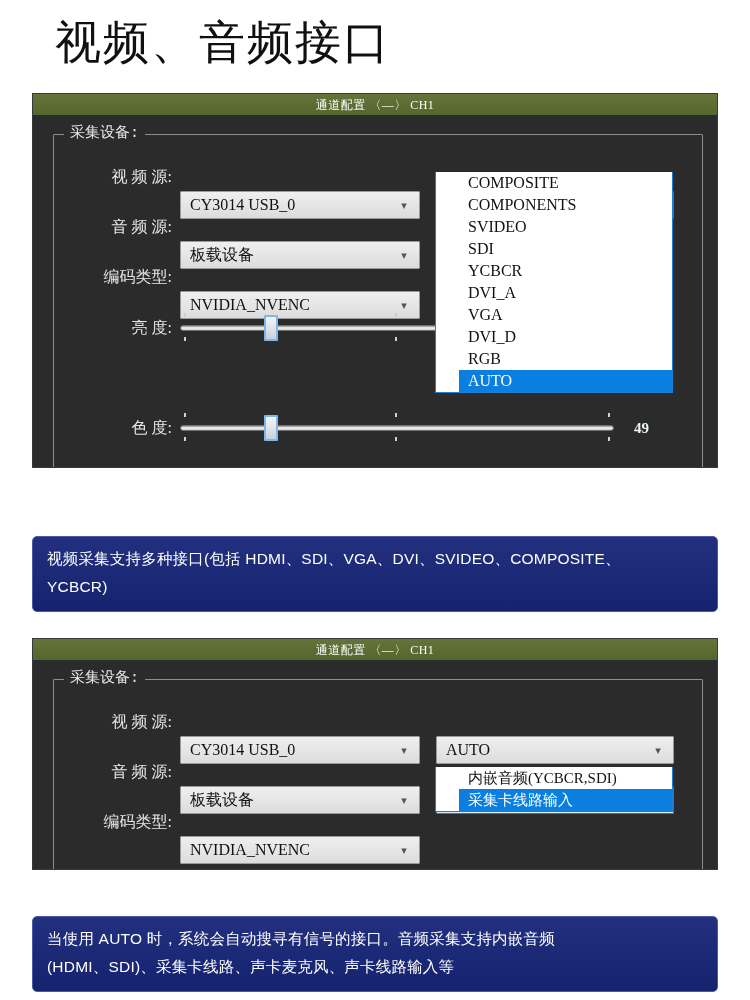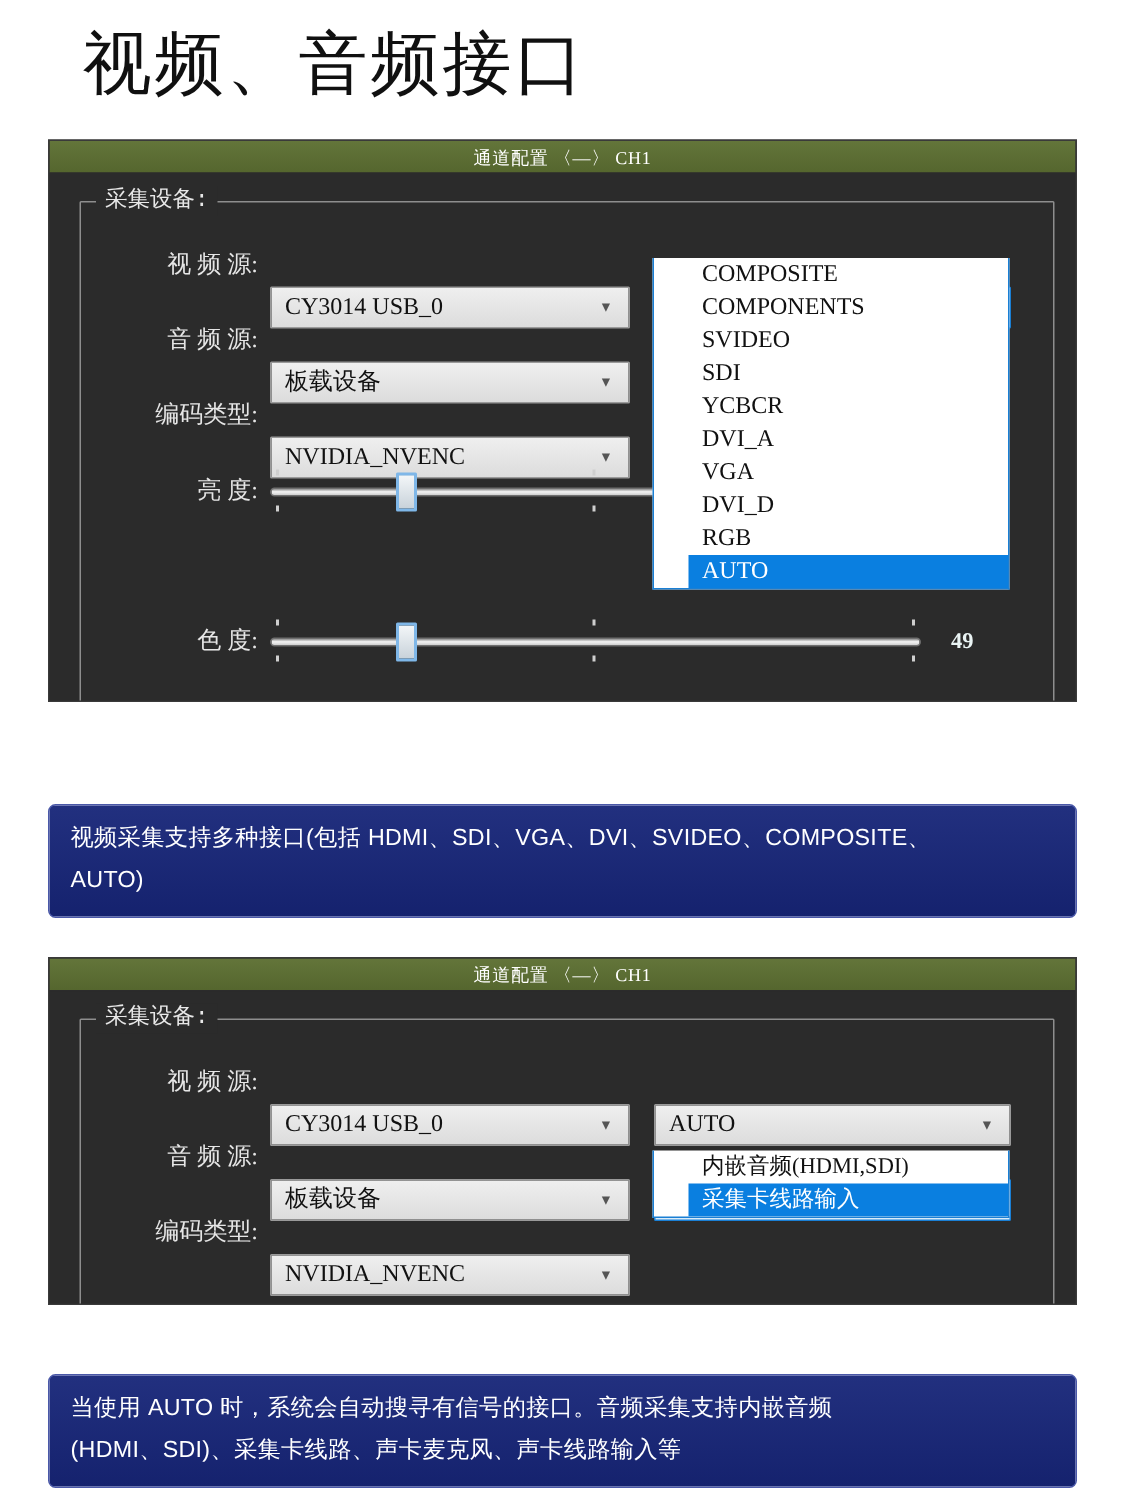--- a/index.html
+++ b/index.html
@@ -334,21 +334,21 @@
         <div class="dd-item">DVI_D</div>
         <div class="dd-item">RGB</div>
         <div class="dd-item selected">AUTO</div>
       </div>
 
     </div>
   </div>
 
   <div class="caption" style="top:500px;margin-top:36px;">
     <p>视频采集支持多种接口(包括 HDMI、SDI、VGA、DVI、SVIDEO、COMPOSITE、</p>
-    <p>AUTO)</p>
+    <p>YCBCR)</p>
   </div>
 
   <div class="dialog" style="top:638px; height:232px;">
     <div class="dialog-titlebar">通道配置 〈—〉 CH1</div>
     <div class="dialog-body" style="height:209px;">
 
       <div class="groupbox">
         <div class="groupbox-legend">采集设备:</div>
 
         <div class="row" style="top:28px;">
@@ -379,21 +379,21 @@
           <div class="row-label">编码类型:</div>
           <div class="combo combo-left">
             <span>NVIDIA_NVENC</span>
             <span class="chev">▾</span>
           </div>
         </div>
 
       </div>
 
       <div class="dropdown" style="left:402px; top:106px; width:238px;">
-        <div class="dd-item cn">内嵌音频(HDMI,SDI)</div>
+        <div class="dd-item cn">内嵌音频(YCBCR,SDI)</div>
         <div class="dd-item cn selected">采集卡线路输入</div>
       </div>
 
     </div>
   </div>
 
   <div class="caption" style="top:895px;margin-top:21px;">
     <p>当使用 AUTO 时，系统会自动搜寻有信号的接口。音频采集支持内嵌音频</p>
     <p>(HDMI、SDI)、采集卡线路、声卡麦克风、声卡线路输入等</p>
   </div>

